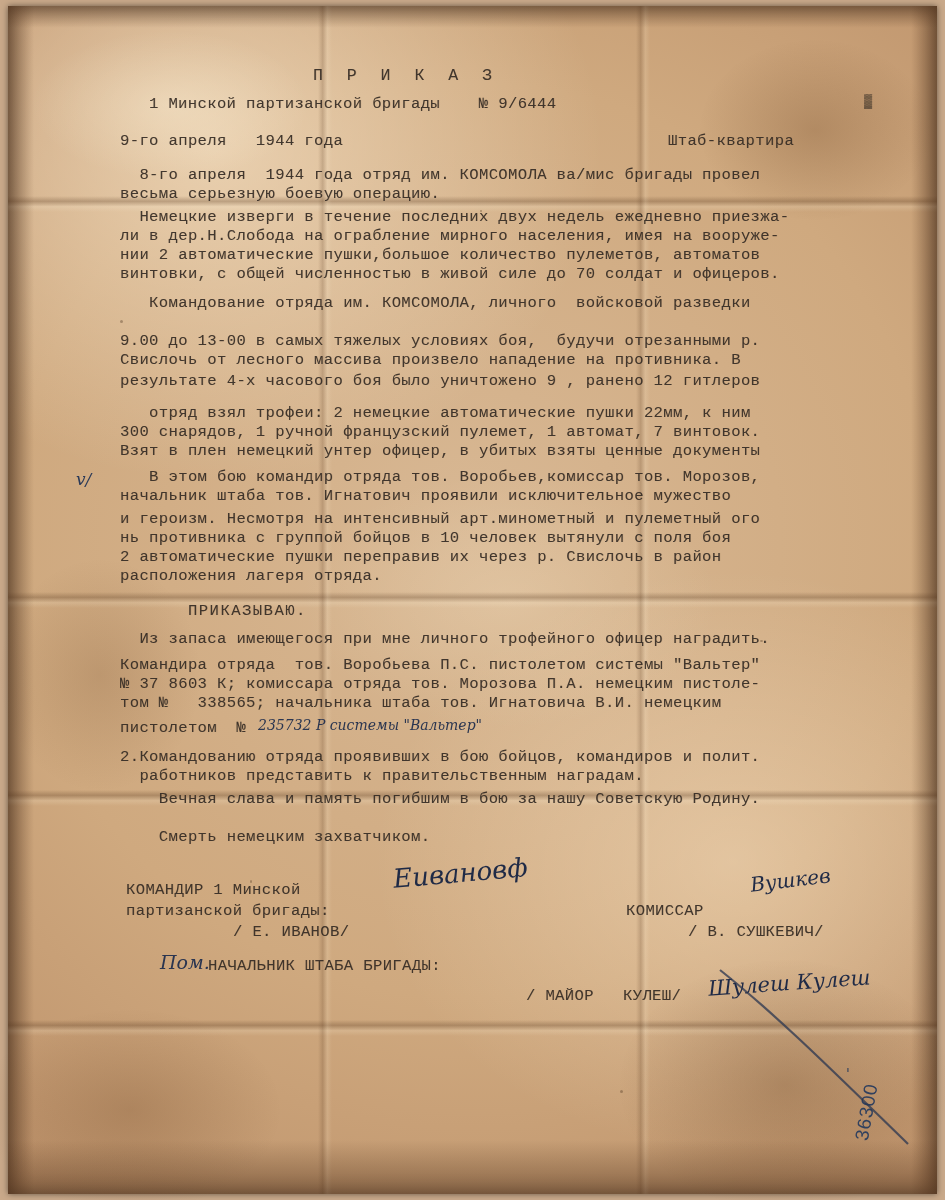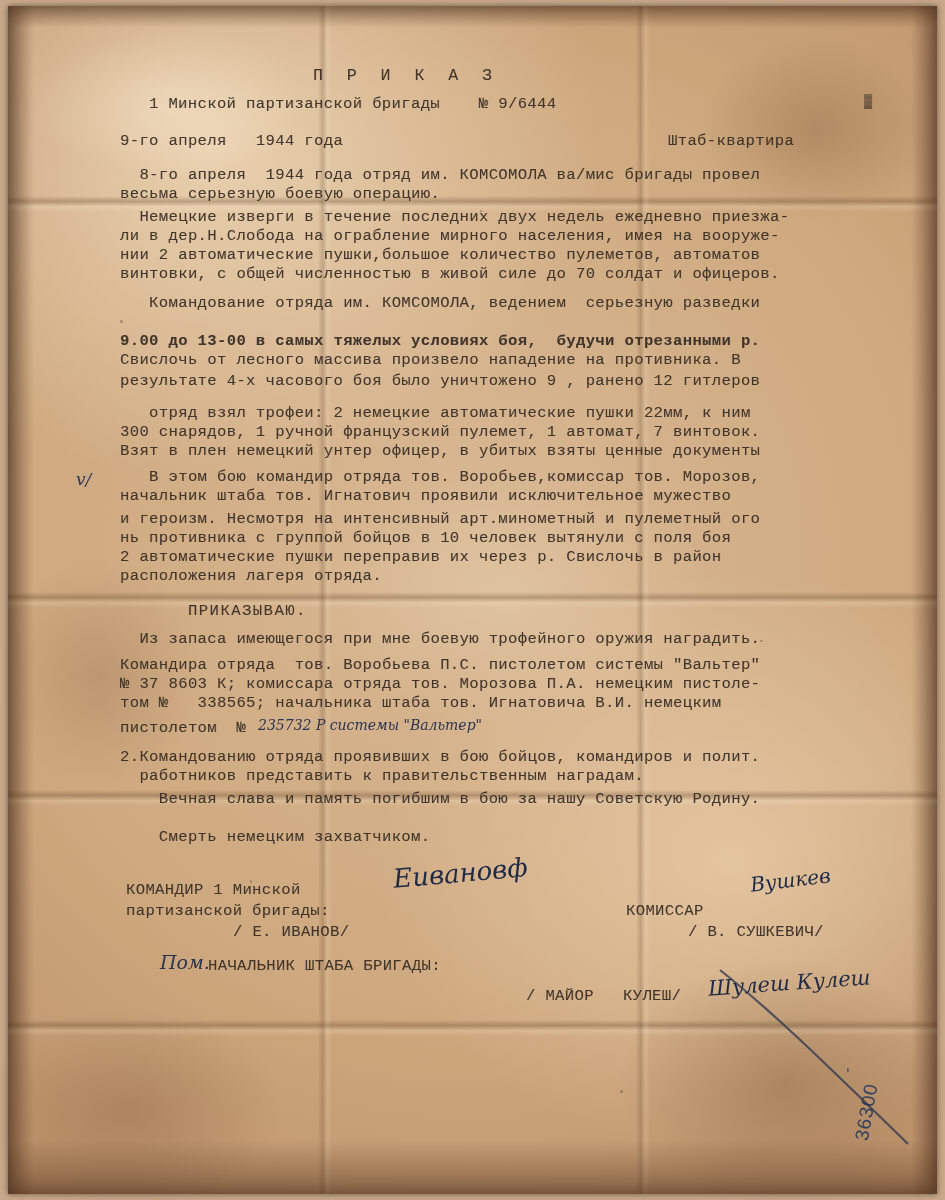--- a/index.html
+++ b/index.html
@@ -146,39 +146,39 @@
     <div class="ln" style="left:112px;top:126px;">9-го апреля   1944 года</div>
     <div class="ln" style="left:660px;top:126px;">Штаб-квартира</div>
 
     <div class="ln" style="left:112px;top:160px;text-align:right;">  8-го апреля  1944 года отряд им. КОМСОМОЛА ва/мис бригады провел</div>
     <div class="ln" style="left:112px;top:179px;">весьма серьезную боевую операцию.</div>
     <div class="ln" style="left:112px;top:202px;">  Немецкие изверги в течение последних двух недель ежедневно приезжа-</div>
     <div class="ln" style="left:112px;top:221px;">ли в дер.Н.Слобода на ограбление мирного населения, имея на вооруже-</div>
     <div class="ln" style="left:112px;top:240px;">нии 2 автоматические пушки,большое количество пулеметов, автоматов</div>
     <div class="ln" style="left:112px;top:259px;">винтовки, с общей численностью в живой силе до 70 солдат и офицеров.</div>
 
-    <div class="ln" style="left:112px;top:288px;">   Командование отряда им. КОМСОМОЛА, ведением  серьезную разведки</div>
-    <div class="ln" style="left:112px;top:326px;font-weight:bold;">9.00 до 13-00 в самых тяжелых условиях боя,  будучи отрезанными р.</div>
+    <div class="ln" style="left:112px;top:288px;">   Командование отряда им. КОМСОМОЛА, личного  войсковой разведки</div>
+    <div class="ln" style="left:112px;top:326px;">9.00 до 13-00 в самых тяжелых условиях боя,  будучи отрезанными р.</div>
     <div class="ln" style="left:112px;top:345px;">Свислочь от лесного массива произвело нападение на противника. В</div>
     <div class="ln" style="left:112px;top:366px;">результате 4-х часового боя было уничтожено 9 , ранено 12 гитлеров</div>
 
     <div class="ln" style="left:112px;top:398px;">   отряд взял трофеи: 2 немецкие автоматические пушки 22мм, к ним</div>
     <div class="ln" style="left:112px;top:417px;">300 снарядов, 1 ручной французский пулемет, 1 автомат, 7 винтовок.</div>
     <div class="ln" style="left:112px;top:436px;">Взят в плен немецкий унтер офицер, в убитых взяты ценные документы</div>
 
     <div class="ln" style="left:112px;top:462px;">   В этом бою командир отряда тов. Воробьев,комиссар тов. Морозов,</div>
     <div class="ln" style="left:112px;top:481px;">начальник штаба тов. Игнатович проявили исключительное мужество</div>
     <div class="ln" style="left:112px;top:504px;">и героизм. Несмотря на интенсивный арт.минометный и пулеметный ого</div>
     <div class="ln" style="left:112px;top:523px;">нь противника с группой бойцов в 10 человек вытянули с поля боя</div>
     <div class="ln" style="left:112px;top:542px;">2 автоматические пушки переправив их через р. Свислочь в район</div>
     <div class="ln" style="left:112px;top:561px;">расположения лагеря отряда.</div>
 
     <div class="ln sp" style="left:180px;top:596px;letter-spacing:1.5px;">ПРИКАЗЫВАЮ.</div>
 
-    <div class="ln" style="left:112px;top:624px;">  Из запаса имеющегося при мне боевую трофейного оружия наградить.</div>
+    <div class="ln" style="left:112px;top:624px;">  Из запаса имеющегося при мне личного трофейного офицер наградить.</div>
     <div class="ln" style="left:112px;top:650px;">Командира отряда  тов. Воробьева П.С. пистолетом системы "Вальтер"</div>
     <div class="ln" style="left:112px;top:669px;">№ 37 8603 К; комиссара отряда тов. Морозова П.А. немецким пистоле-</div>
     <div class="ln" style="left:112px;top:688px;">том №   338565; начальника штаба тов. Игнатовича В.И. немецким</div>
     <div class="ln" style="left:112px;top:713px;">пистолетом  №</div>
     <div class="hand" style="left:250px;top:711px;font-size:14px;">235732 Р системы "Вальтер"</div>
 
     <div class="ln" style="left:112px;top:742px;">2.Командованию отряда проявивших в бою бойцов, командиров и полит.</div>
     <div class="ln" style="left:112px;top:761px;">  работников представить к правительственным наградам.</div>
 
     <div class="ln" style="left:112px;top:784px;text-align:right;">    Вечная слава и память погибшим в бою за нашу Советскую Родину.</div>

